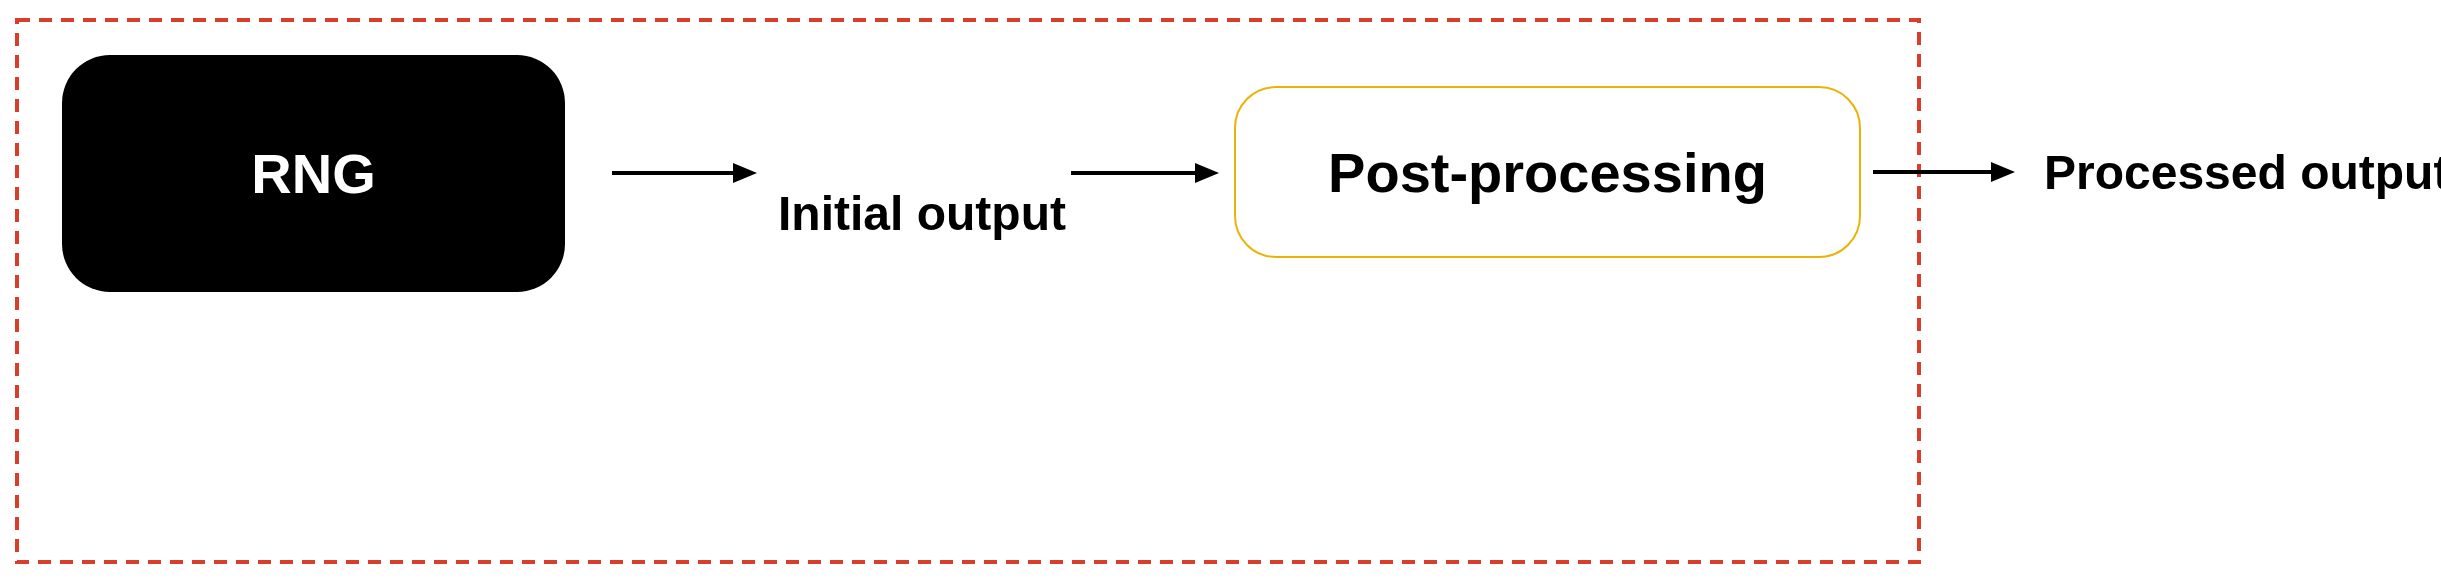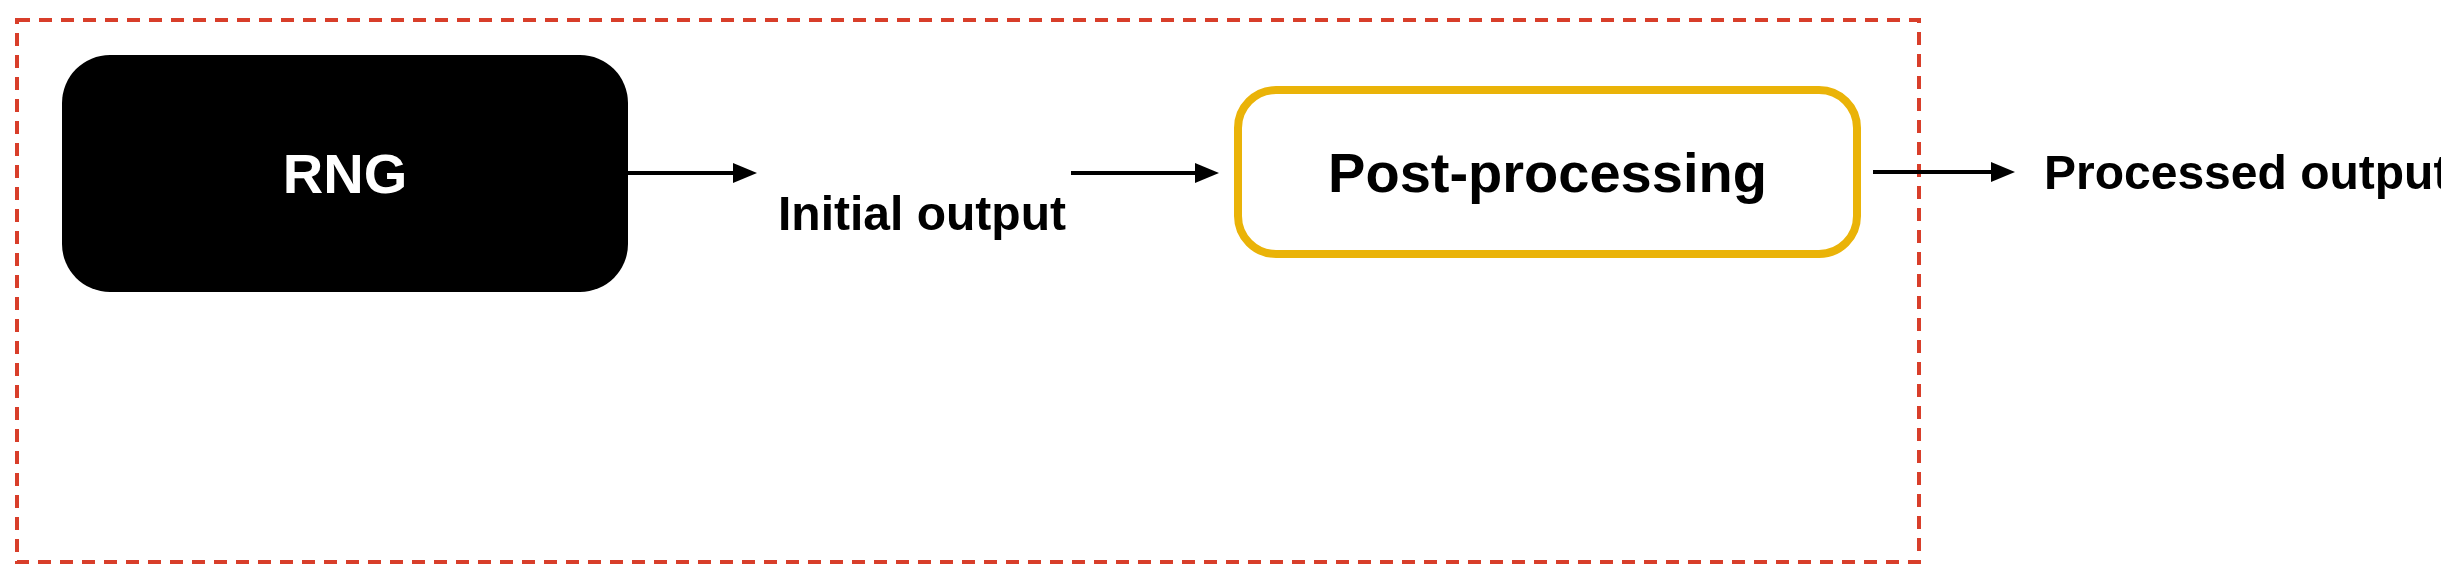--- a/index.html
+++ b/index.html
@@ -19,34 +19,34 @@
   }
   .node {
     position: absolute;
     display: flex;
     align-items: center;
     justify-content: center;
     text-align: center;
   }
   .node-rng {
     left: 62px; top: 55px;
-    width: 566px; height: 237px;
+    width: 503px; height: 237px;
     background: #000000;
     border-radius: 48px;
   }
   .node-rng .node-label {
     color: #ffffff;
     font-size: 56px;
     font-weight: bold;
   }
   .node-post {
     left: 1234px; top: 86px;
     width: 627px; height: 172px;
     background: #ffffff;
-    border: 8px solid #eab308;
+    border: 2px solid #eab308;
     border-radius: 42px;
   }
   .node-post .node-label {
     color: #000000;
     font-size: 56px;
     font-weight: bold;
   }
   .flow-label {
     position: absolute;
     color: #000000;

